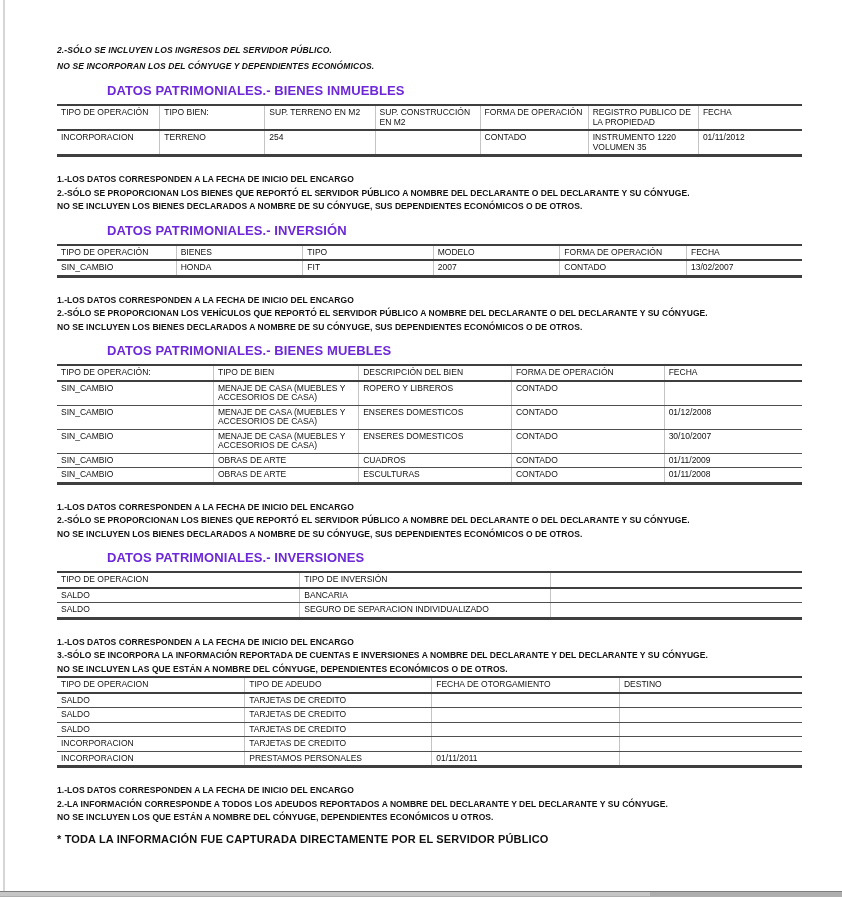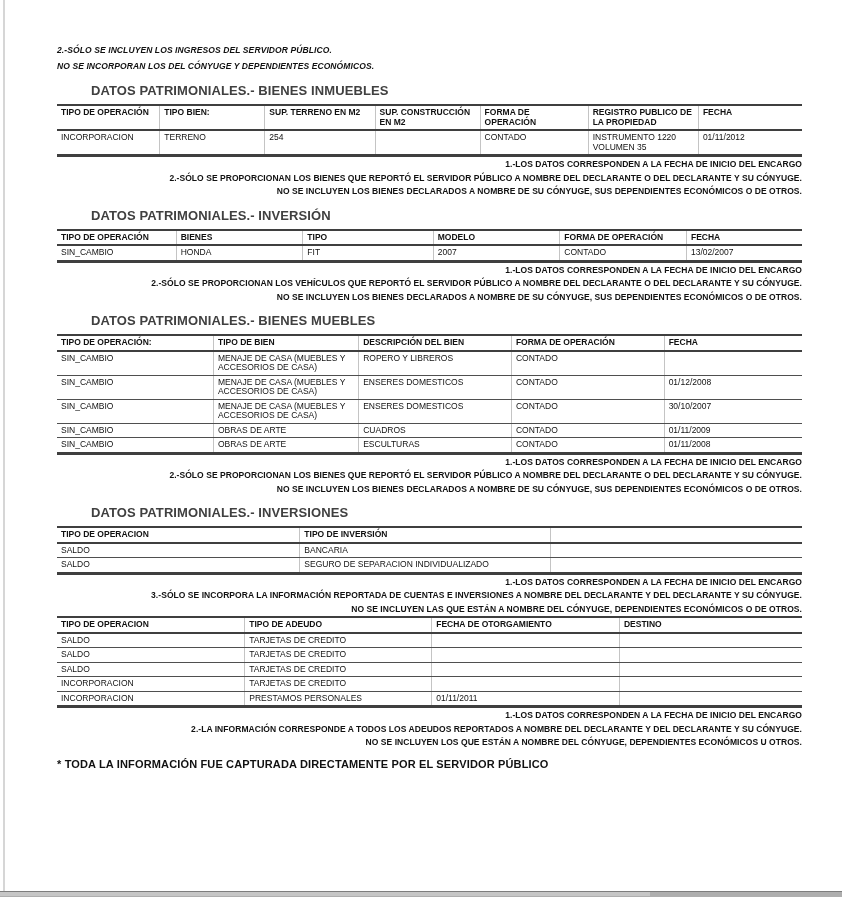--- a/index.html
+++ b/index.html
@@ -10,34 +10,34 @@
   .window-left-border {
     position:absolute; left:3px; top:0; width:2px; height:892px; background:#d6d6d6;
   }
   .content {
     position:absolute; left:57px; top:42px; width:745px;
   }
   .top-note {
     font-size:8.5px; font-weight:700; line-height:16px; margin:0; letter-spacing:.1px;font-style:italic;
   }
   h2.section-title {
-    font-size:13px; font-weight:700; margin:9px 0 6px 0; letter-spacing:.1px; color:#404040;padding-left:34px;
+    font-size:13px; font-weight:700; margin:9px 0 6px 16px; letter-spacing:.1px; color:#6d28d9;padding-left:34px;
   }
   table.data-table {
     width:100%; border-collapse:collapse; table-layout:fixed;
     border-top:2px solid #3f3f3f; border-bottom:3px solid #3f3f3f;
   }
   .data-table th, .data-table td {
     font-size:8.5px; line-height:9.5px; padding:2px 5px 2px 4px; text-align:left;
     vertical-align:top; font-weight:400; color:#111; overflow:hidden; word-wrap:break-word;
   }
-  .data-table thead th { border-bottom:2px solid #3f3f3f;font-weight:bold; }
+  .data-table thead th { border-bottom:2px solid #3f3f3f; }
   .data-table tbody tr:not(:last-child) td { border-bottom:1.5px solid #4f4f4f; }
   .data-table th + th, .data-table td + td { border-left:1px solid #c4c4c4; }
-  .notes { margin:1px 0 0 0;text-align:right; }
+  .notes { margin:16px 0 0 0; }
   .notes p { font-size:8.5px; font-weight:700; line-height:13.5px; margin:0; letter-spacing:.05px; }
   .footer-note { font-size:11px; font-weight:700; margin:8px 0 0 0; letter-spacing:.15px; }
   .h-scrollbar {
     position:absolute; left:0; bottom:0; width:842px; height:5px;
     background:#aeaeae; border-top:1px solid #7d7d7d;
   }
   .h-scrollbar .thumb {
     position:absolute; left:0; top:0; width:650px; height:4px; background:#c6c6c6;
   }
 </style>

